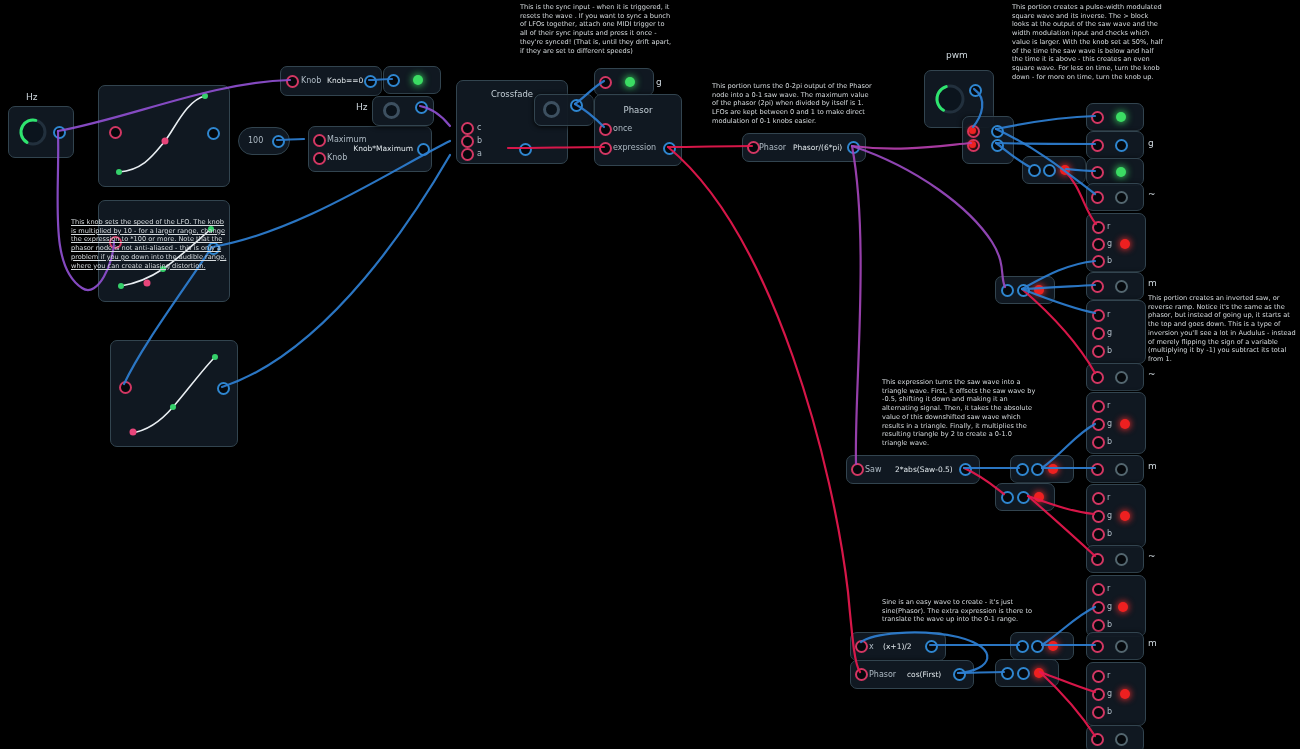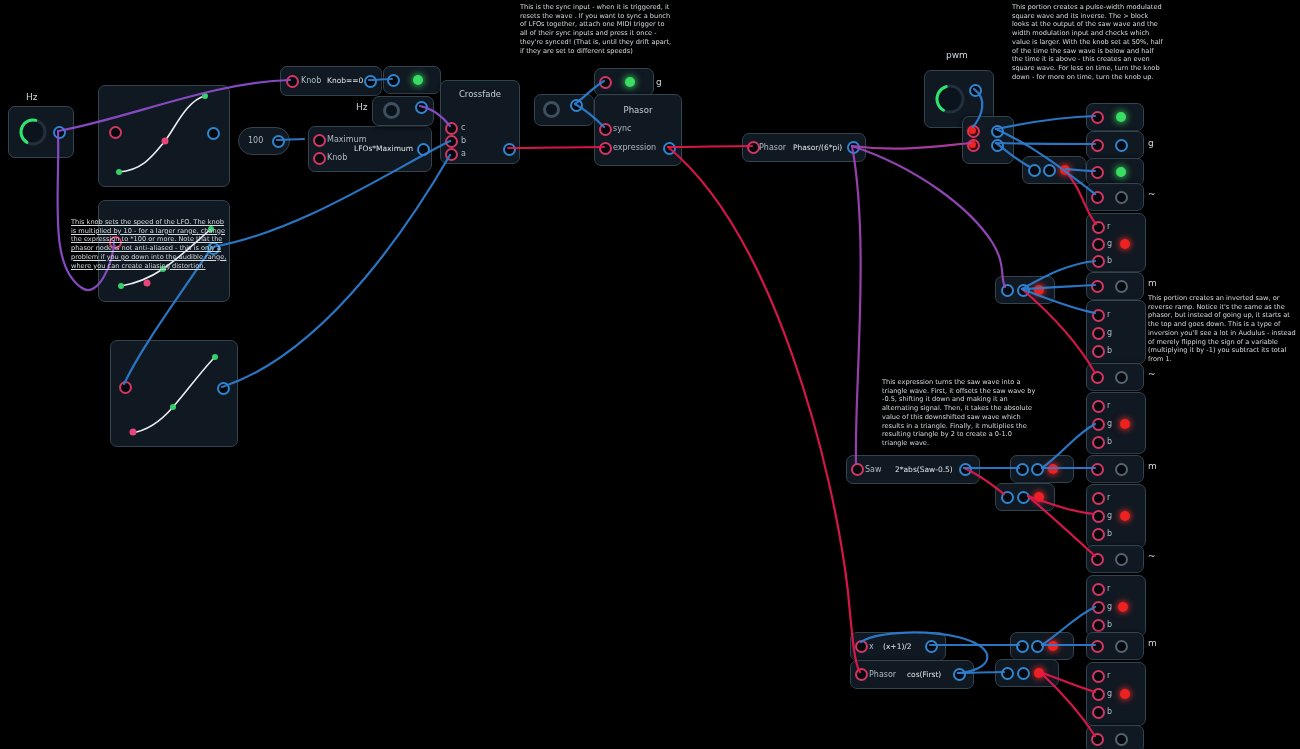--- a/index.html
+++ b/index.html
@@ -136,31 +136,31 @@
 
   <div class="node" style="left:238px;top:127px;width:50px;height:26px;border-radius:14px;">
     <span class="nlabel" style="left:9px;top:9px;">100</span>
     <span class="port out" style="left:33px;top:6.5px;"></span>
   </div>
   <div class="node" style="left:308px;top:126px;width:122px;height:44px;">
     <span class="port in" style="left:4px;top:6.5px;"></span>
     <span class="nlabel" style="left:18px;top:9px;">Maximum</span>
     <span class="port in" style="left:4px;top:24.5px;"></span>
     <span class="nlabel" style="left:18px;top:27px;">Knob</span>
-    <span class="expr" style="right:18px;top:18px;">LFOs*Maximum</span>
+    <span class="expr" style="right:18px;top:18px;">Knob*Maximum</span>
     <span class="port out" style="left:108px;top:15.5px;"></span>
   </div>
 
   <div class="outside-label" style="left:356px;top:102px;">Hz</div>
   <div class="node" style="left:372px;top:96px;width:60px;height:28px;">
     <span class="dial" style="left:10px;top:5px;"></span>
     <span class="port out" style="left:42px;top:3.5px;"></span>
   </div>
 
-  <div class="node" style="left:440px;top:80px;width:78px;height:82px;">
+  <div class="node" style="left:456px;top:80px;width:78px;height:82px;padding-left:32px;">
     <span class="ntitle" style="top:8px;">Crossfade</span>
     <span class="port in" style="left:3.5px;top:40.5px;"></span>
     <span class="nlabel" style="left:20px;top:43px;">c</span>
     <span class="port in" style="left:3.5px;top:53.5px;"></span>
     <span class="nlabel" style="left:20px;top:56px;">b</span>
     <span class="port in" style="left:3.5px;top:66.5px;"></span>
     <span class="nlabel" style="left:20px;top:69px;">a</span>
     <span class="port out" style="left:61.5px;top:61.5px;"></span>
   </div>
 
@@ -170,21 +170,21 @@
   </div>
   <div class="node" style="left:594px;top:68px;width:58px;height:26px;">
     <span class="port in" style="left:4px;top:6.5px;"></span>
     <span class="light green" style="left:30px;top:8px;"></span>
   </div>
   <div class="outside-label" style="left:656px;top:77px;">g</div>
 
   <div class="node" style="left:594px;top:94px;width:86px;height:70px;">
     <span class="ntitle" style="top:10px;">Phasor</span>
     <span class="port in" style="left:4px;top:27.5px;"></span>
-    <span class="nlabel" style="left:18px;top:30px;">sync</span>
+    <span class="nlabel" style="left:18px;top:30px;">once</span>
     <span class="port in" style="left:4px;top:46.5px;"></span>
     <span class="nlabel" style="left:18px;top:49px;">expression</span>
     <span class="port out" style="left:67.5px;top:46.5px;"></span>
   </div>
 
   <div class="node" style="left:742px;top:133px;width:122px;height:27px;">
     <span class="port in" style="left:4px;top:6.5px;"></span>
     <span class="nlabel" style="left:16px;top:10px;">Phasor</span>
     <span class="expr" style="left:50px;top:10px;">Phasor/(6*pi)</span>
     <span class="port out" style="left:103.5px;top:6.5px;"></span>
@@ -358,16 +358,18 @@
     <span class="light red" style="left:33px;top:26px;"></span>
   </div>
   <div class="node" style="left:1086px;top:725px;width:56px;height:26px;">
     <span class="port in" style="left:3.5px;top:6.5px;"></span>
     <span class="port gray" style="left:27.5px;top:6.5px;"></span>
   </div>
 
   <div class="annotation" style="left:520px;top:3px;width:152px;">This is the sync input - when it is triggered, it resets the wave . If you want to sync a bunch of LFOs together, attach one MIDI trigger to all of their sync inputs and press it once - they're synced! (That is, until they drift apart, if they are set to different speeds)</div>
   <div class="annotation" style="left:1012px;top:3px;width:152px;">This portion creates a pulse-width modulated square wave and its inverse.  The &gt; block looks at the output of the saw wave and the width modulation input and checks which value is larger.  With the knob set at 50%, half of the time the saw wave is below and half the time it is above - this creates an even square wave.  For less on time, turn the knob down - for more on time, turn the knob up.</div>
   <div class="annotation" style="left:71px;top:218px;width:160px;text-decoration:underline;">This knob sets the speed of the LFO.  The knob is multiplied by 10 - for a larger range, change the expression to *100 or more.  Note that the phasor node is not anti-aliased - this is only a problem if you go down into the audible range, where you can create aliasing distortion.</div>
+  <div class="annotation" style="left:712px;top:82px;width:160px;">This portion turns the 0-2pi output of the Phasor node into a 0-1 saw wave.  The maximum value of the phasor (2pi) when divided by itself is 1.  LFOs are kept between 0 and 1 to make direct modulation of 0-1 knobs easier.</div>
   <div class="annotation" style="left:1148px;top:294px;width:148px;">This portion creates an inverted saw, or reverse ramp.  Notice it's the same as the phasor, but instead of going up, it starts at the top and goes down.  This is a type of inversion you'll see a lot in Audulus - instead of merely flipping the sign of a variable (multiplying it by -1) you subtract its total from 1.</div>
   <div class="annotation" style="left:882px;top:378px;width:154px;">This expression turns the saw wave into a triangle wave.  First, it offsets the saw wave by -0.5, shifting it down and making it an alternating signal.  Then, it takes the absolute value of this downshifted saw wave which results in a triangle.  Finally, it multiplies the resulting triangle by 2 to create a 0-1.0 triangle wave.</div>
+  <div class="annotation" style="left:882px;top:598px;width:160px;">Sine is an easy wave to create - it's just sine(Phasor).  The extra expression is there to translate the wave up into the 0-1 range.</div>
 
 </div>
 
 </body></html>

